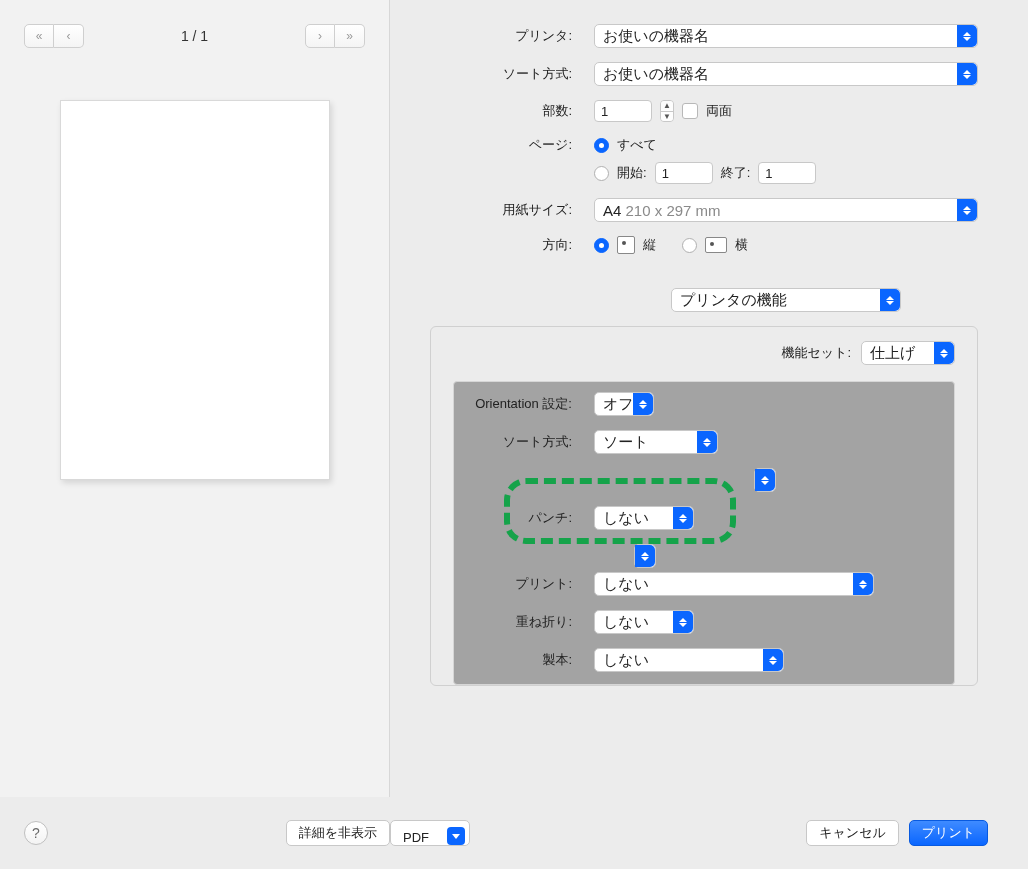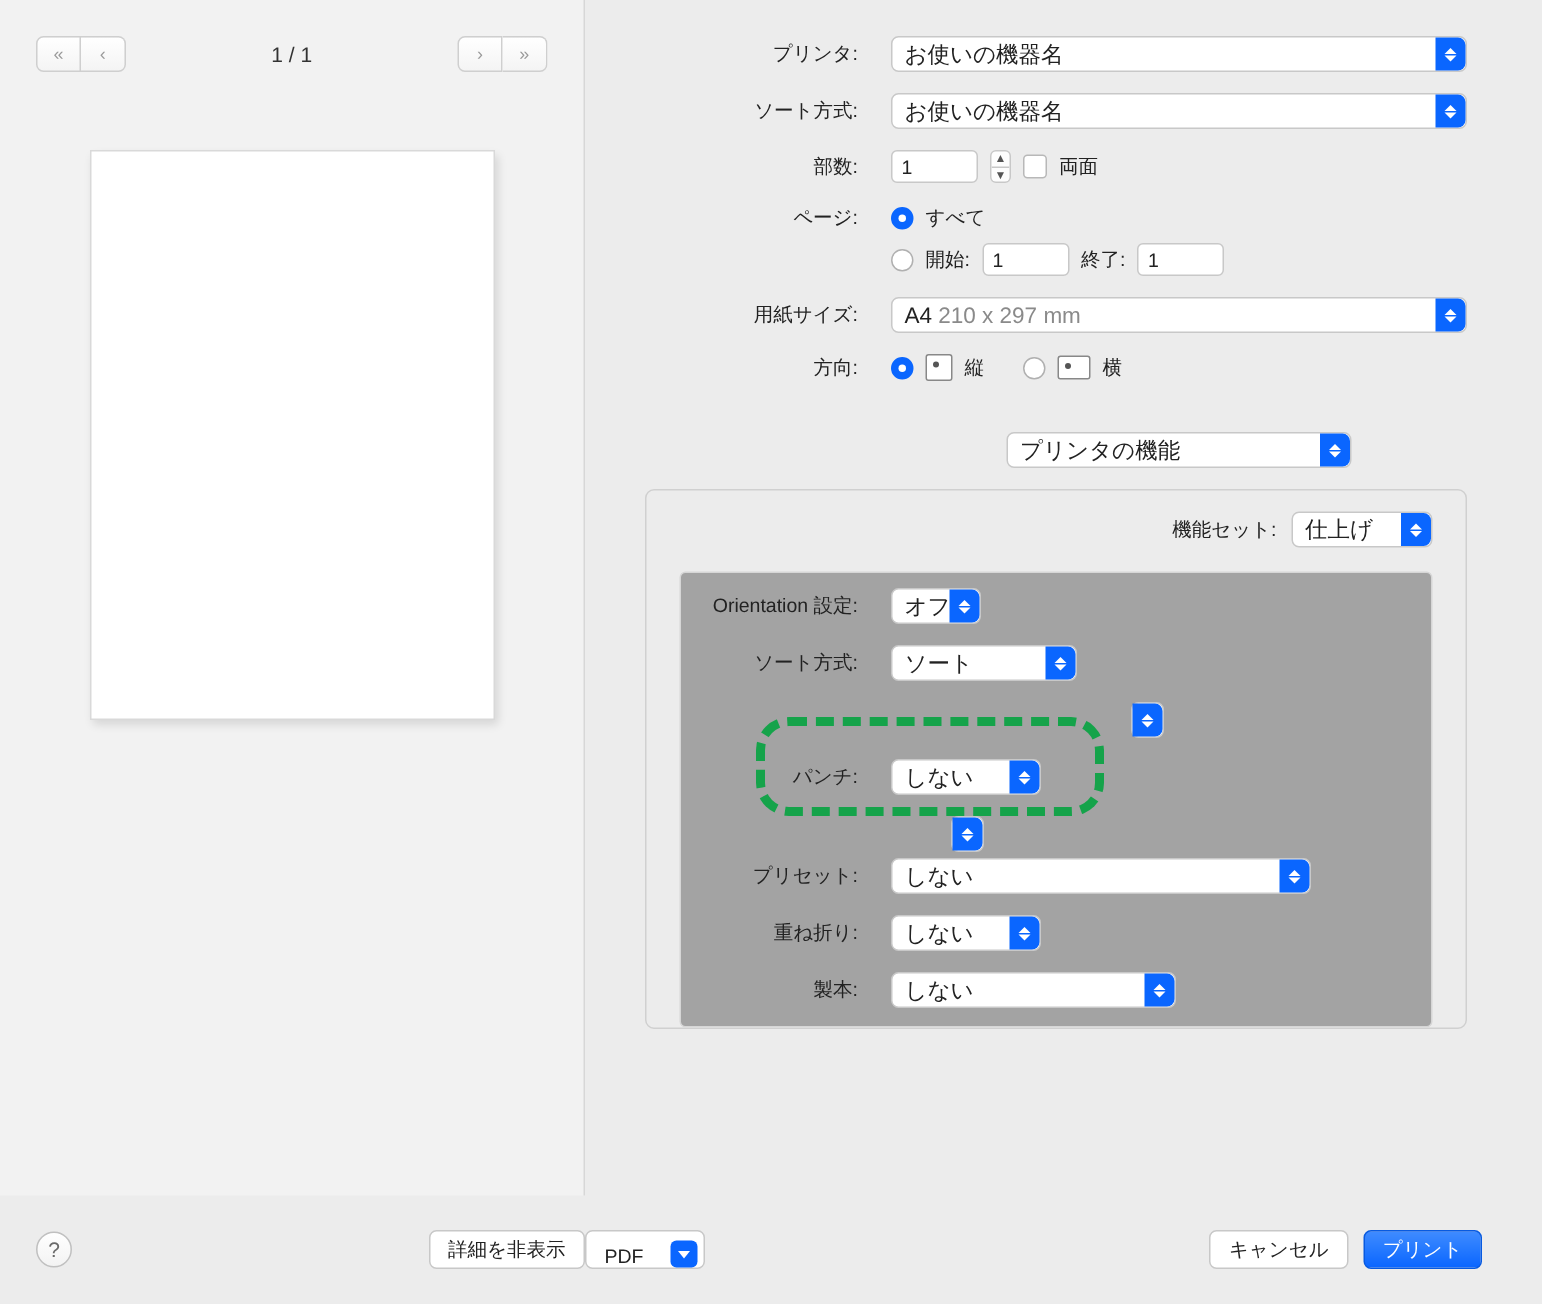--- a/index.html
+++ b/index.html
@@ -475,21 +475,21 @@
           <div class="row compact" style="justify-content:center; margin-bottom:4px;">
             <div class="lab"></div>
             <div class="val">
               <div class="select" style="width:22px; padding:0; margin-left:40px;">
                 <span class="sel-cap"></span>
               </div>
             </div>
           </div>
 
           <div class="row">
-            <div class="lab">プリセット:</div>
+            <div class="lab">プリント:</div>
             <div class="val">
               <div class="select" style="width:280px;">
                 <span>しない</span>
                 <span class="sel-cap"></span>
               </div>
             </div>
           </div>
 
           <div class="row">
             <div class="lab">重ね折り:</div>

